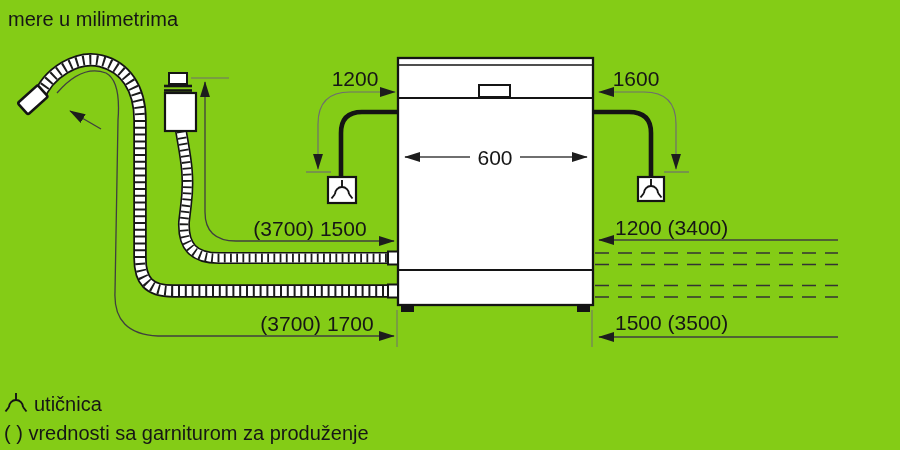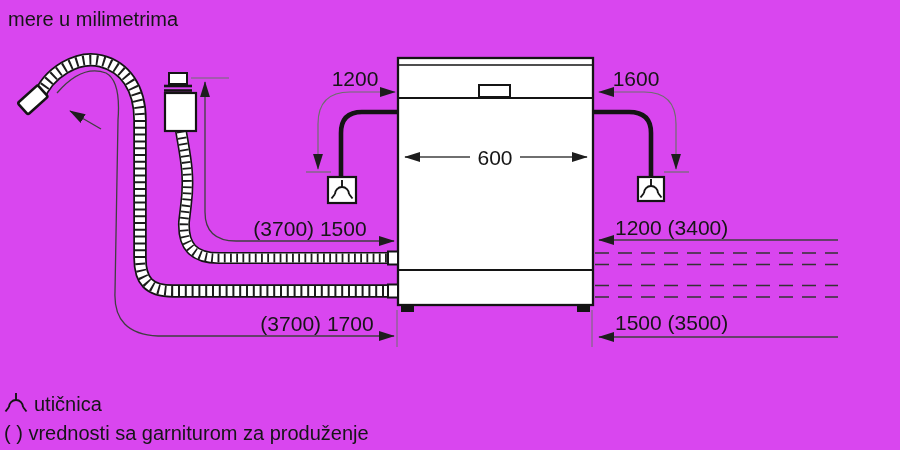--- a/index.html
+++ b/index.html
@@ -1,16 +1,16 @@
 <!DOCTYPE html>
 <html><head>
 <meta charset="utf-8">
 <style>
   html,body{margin:0;padding:0;background:#ffffff;}
-  .stage{position:relative;width:900px;height:450px;background:#d946ef;overflow:hidden;
+  .stage{position:relative;width:900px;height:450px;background:#84cc16;overflow:hidden;
          font-family:"Liberation Sans", sans-serif;}
   svg{display:block;width:900px;height:450px;}
   text{fill:#161616;font-family:"Liberation Sans", sans-serif;}
   .dimtxt{font-size:21px;}
   .bodytxt{font-size:20px;}
   .struct{stroke:#141414;fill:none;}
   .dim{stroke:#3f3f3f;stroke-width:1.3;fill:none;}
   .dimlight{stroke:#6e6e6e;stroke-width:1.2;fill:none;}
 </style>
 </head>

